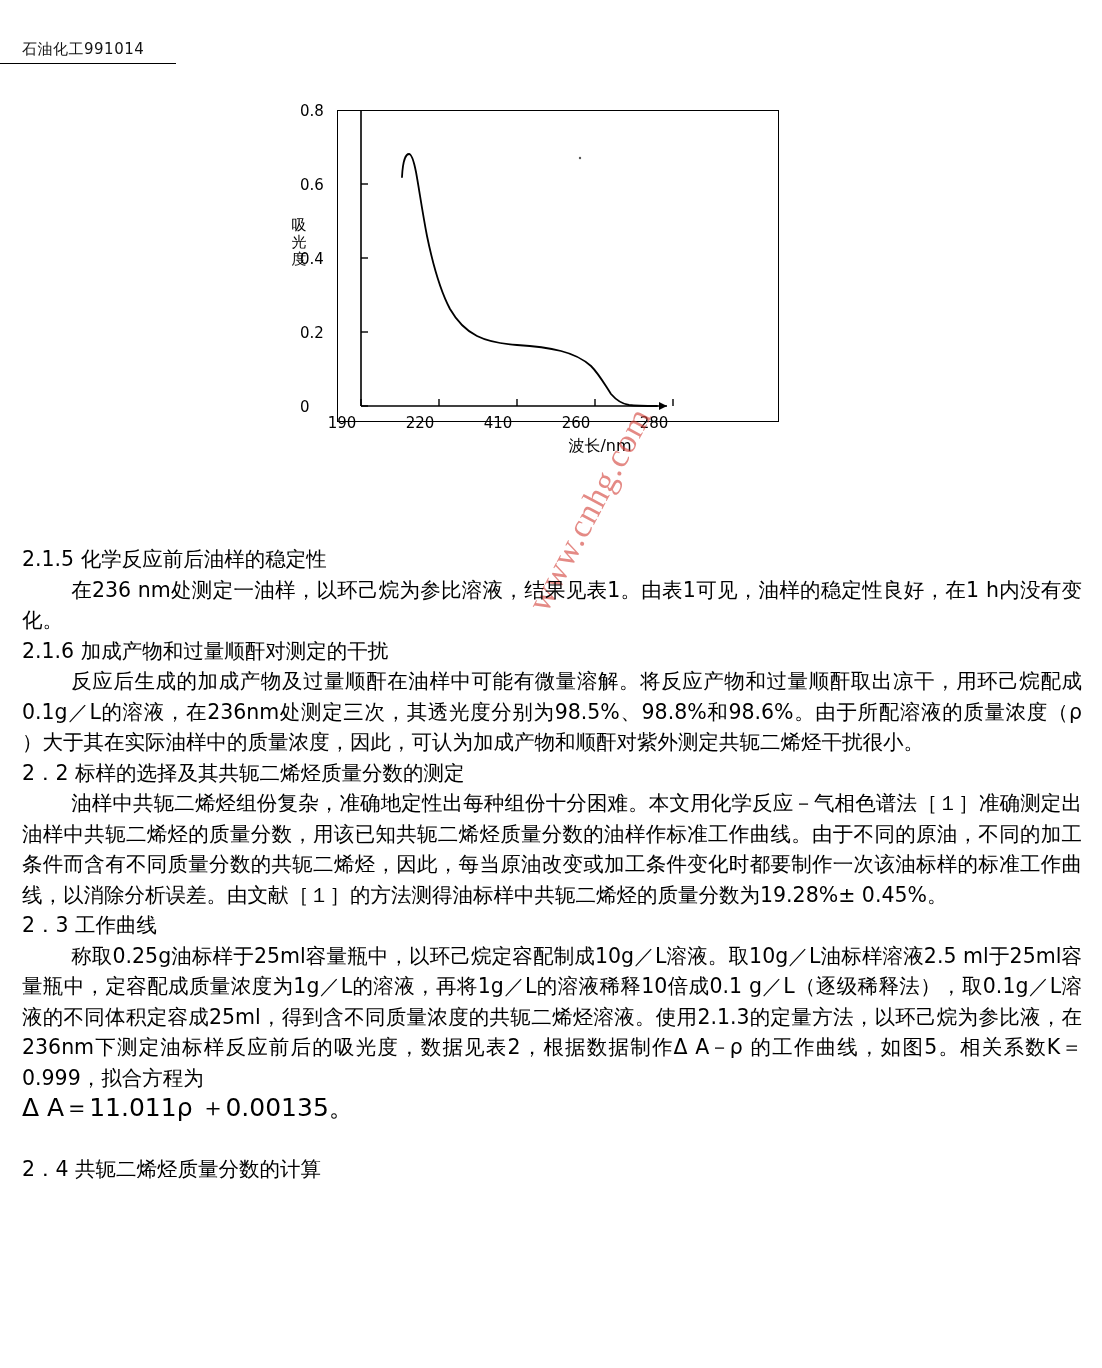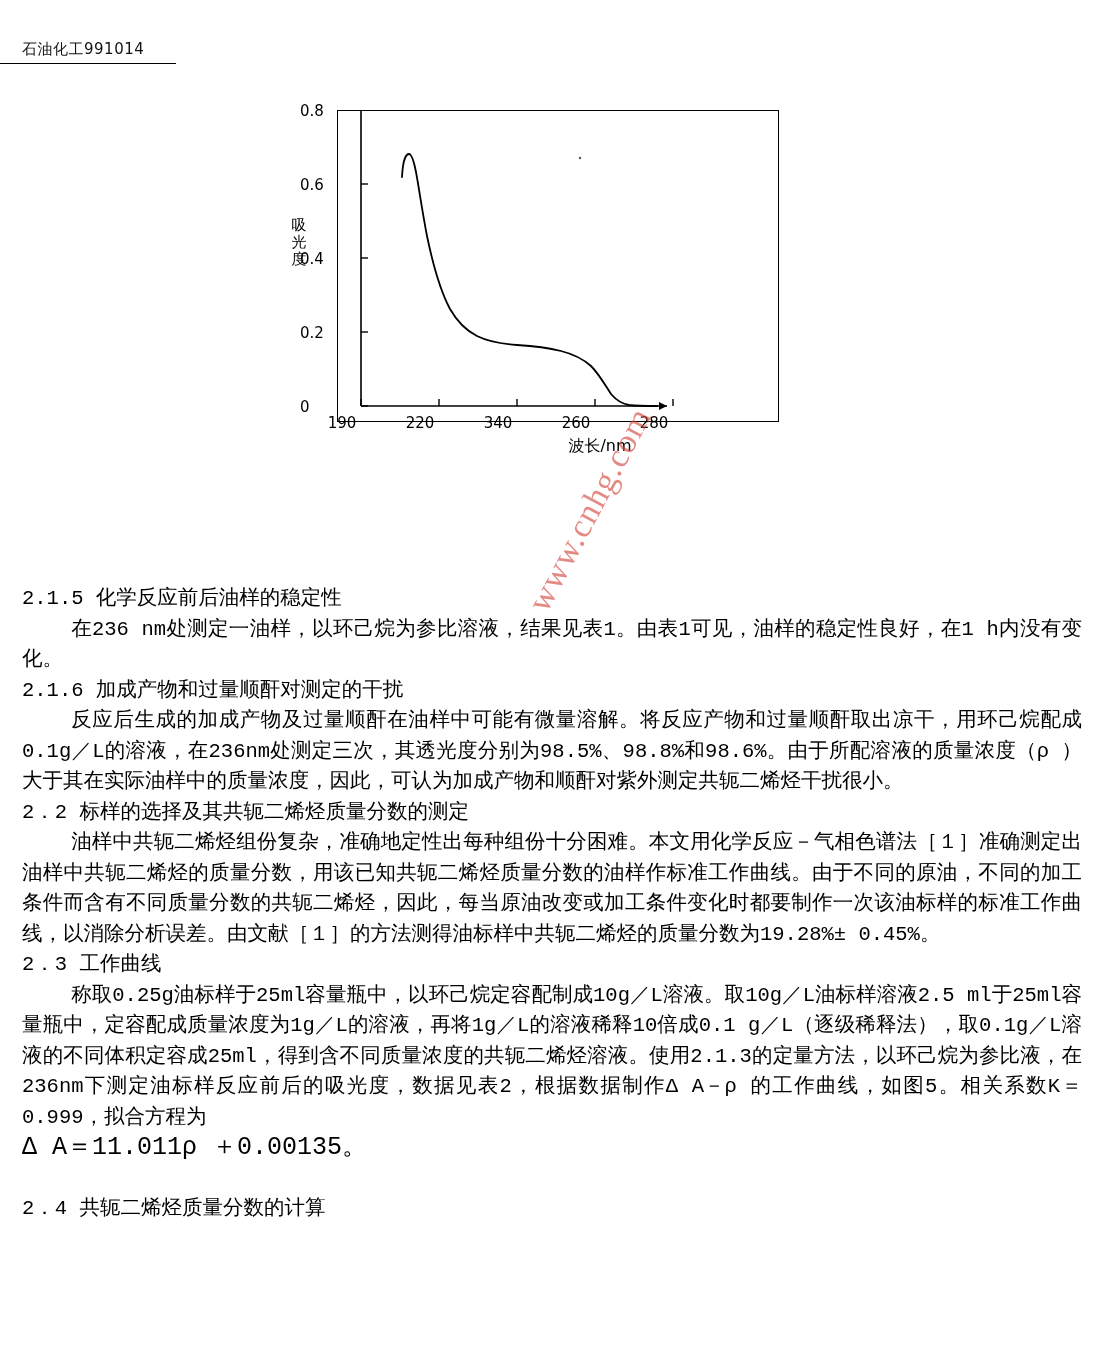--- a/index.html
+++ b/index.html
@@ -96,26 +96,25 @@
     font-size: 20px;
     font-weight: 600;
     letter-spacing: 1px;
   }
   svg.curve { position: absolute; left: 337px; top: 26px; }
 
   
   .body-text {
     position: absolute;
     left: 22px;
-    top: 552px;
+    top: 512px;
     width: 1060px;
     font-size: 20.5px;
     line-height: 30.5px;
     letter-spacing: 0px;
-    font-family: Liberation Mono, monospace;
   }
   .body-text p {
     margin: 0;
     text-align: justify;
   }
   .indent { text-indent: 2.4em; }
   .eq {
     margin: 26px 0 0 0;
     text-align: center;
     font-size: 25px;
@@ -153,21 +152,21 @@
     <div class="ylabel">吸光度</div>
 
     <div class="ytick" style="left:300px; top:18px;">0.8</div>
     <div class="ytick" style="left:300px; top:92px;">0.6</div>
     <div class="ytick" style="left:300px; top:166px;">0.4</div>
     <div class="ytick" style="left:300px; top:240px;">0.2</div>
     <div class="ytick" style="left:300px; top:314px;">0</div>
 
     <div class="xtick" style="left:322px; top:330px;">190</div>
     <div class="xtick" style="left:400px; top:330px;">220</div>
-    <div class="xtick" style="left:478px; top:330px;">340</div>
+    <div class="xtick" style="left:478px; top:330px;">410</div>
     <div class="xtick" style="left:556px; top:330px;">260</div>
     <div class="xtick" style="left:634px; top:330px;">280</div>
 
     <svg class="curve" width="442" height="312">
 
       <line x1="24" y1="0" x2="24" y2="296" stroke="#000" stroke-width="1.6"></line>
       <line x1="24" y1="296" x2="330" y2="296" stroke="#000" stroke-width="1.6"></line>
 
       <polygon points="330,296 322,292 322,300" fill="#000"></polygon>
 

